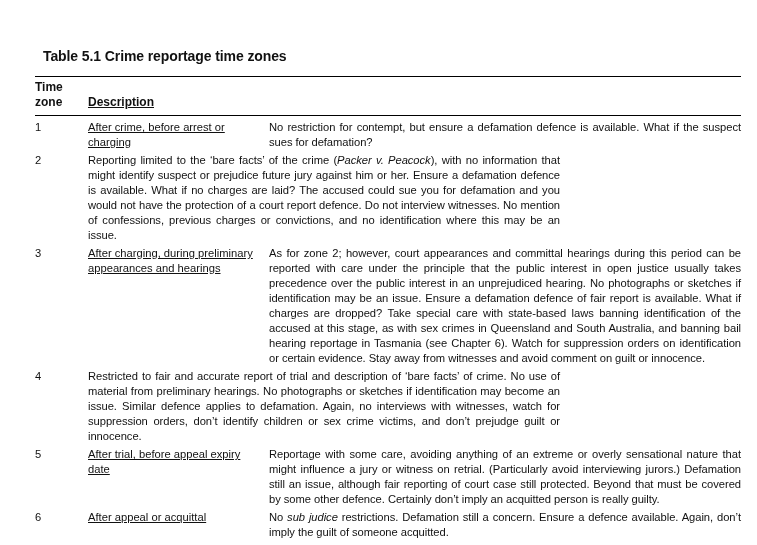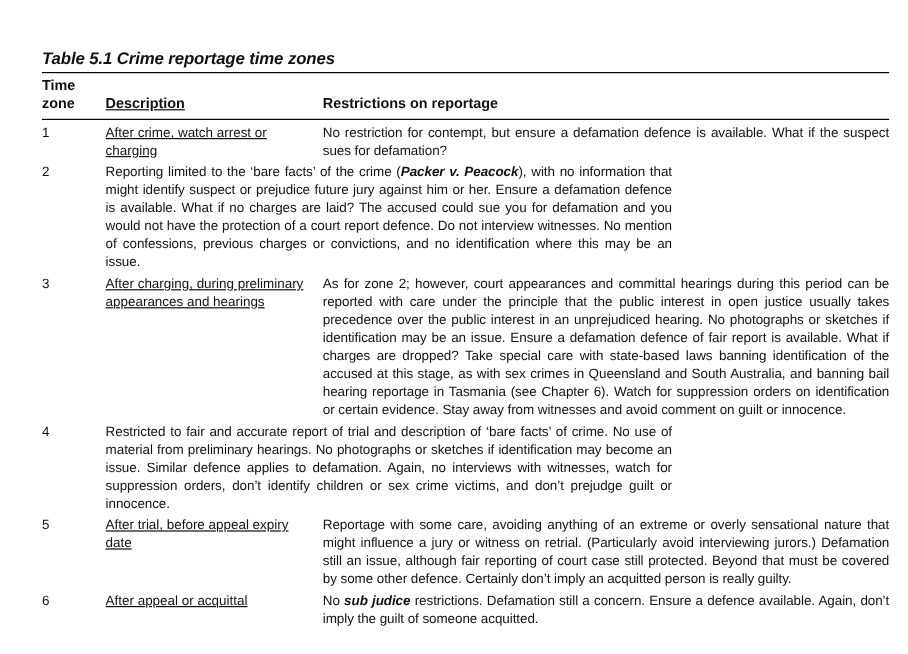--- a/index.html
+++ b/index.html
@@ -18,24 +18,23 @@
     .page {
       position: absolute;
       left: 35px;
       top: 39px;
       width: 706px;
     }
     .table-title {
       font-weight: bold;
       font-size: 14px;
       line-height: 18px;
-      margin: 0;
+      margin: 8px;
       padding-bottom: 3px;
       letter-spacing: -0.1px;
-      font-style: italic;
     }
     .rule {
       border-top: 1px solid #000;
       height: 0;
       width: 706px;
     }
     .header-row {
       display: flex;
       align-items: flex-end;
       padding-top: 3px;
@@ -57,44 +56,43 @@
       margin-bottom: 3px;
     }
     .row .col-restr {
       text-align: justify;
       letter-spacing: -0.05px;
     }
     .row .col-desc {
       padding-right: 6px;
       box-sizing: border-box;
     }
-    em { font-style: italic; font-weight: bold; }
+    em { font-style: italic; }
   </style>
 </head>
 <body>
 
 <div class="page">
   <h1 class="table-title">Table 5.1 Crime reportage time zones</h1>
   <div class="rule"></div>
 
   <div class="header-row">
     <div class="col-zone">
       <div>Time</div>
       <div>zone</div>
     </div>
     <div class="col-desc">Description</div>
-    <div class="col-restr">Restrictions on reportage</div>
   </div>
 
   <div class="rule"></div>
 
   <div class="body-rows" id="rows">
     <div class="row">
       <div class="col-zone">1</div>
-      <div class="col-desc">After crime, watch arrest or charging</div>
+      <div class="col-desc">After crime, before arrest or charging</div>
       <div class="col-restr"><span>No restriction for contempt, but ensure a defamation defence is available. What if the suspect sues for defamation?</span></div>
     </div>
     <div class="row">
       <div class="col-zone">2</div>
       <div class="col-restr"><span>Reporting limited to the ‘bare facts’ of the crime (</span><em>Packer v. Peacock</em><span>), with no information that might identify suspect or prejudice future jury against him or her. Ensure a defamation defence is available. What if no charges are laid? The accused could sue you for defamation and you would not have the protection of a court report defence. Do not interview witnesses. No mention of confessions, previous charges or convictions, and no identification where this may be an issue.</span></div>
     </div>
     <div class="row">
       <div class="col-zone">3</div>
       <div class="col-desc">After charging, during preliminary appearances and hearings</div>
       <div class="col-restr"><span>As for zone 2; however, court appearances and committal hearings during this period can be reported with care under the principle that the public interest in open justice usually takes precedence over the public interest in an unprejudiced hearing. No photographs or sketches if identification may be an issue. Ensure a defamation defence of fair report is available. What if charges are dropped? Take special care with state-based laws banning identification of the accused at this stage, as with sex crimes in Queensland and South Australia, and banning bail hearing reportage in Tasmania (see Chapter 6). Watch for suppression orders on identification or certain evidence. Stay away from witnesses and avoid comment on guilt or innocence.</span></div>

